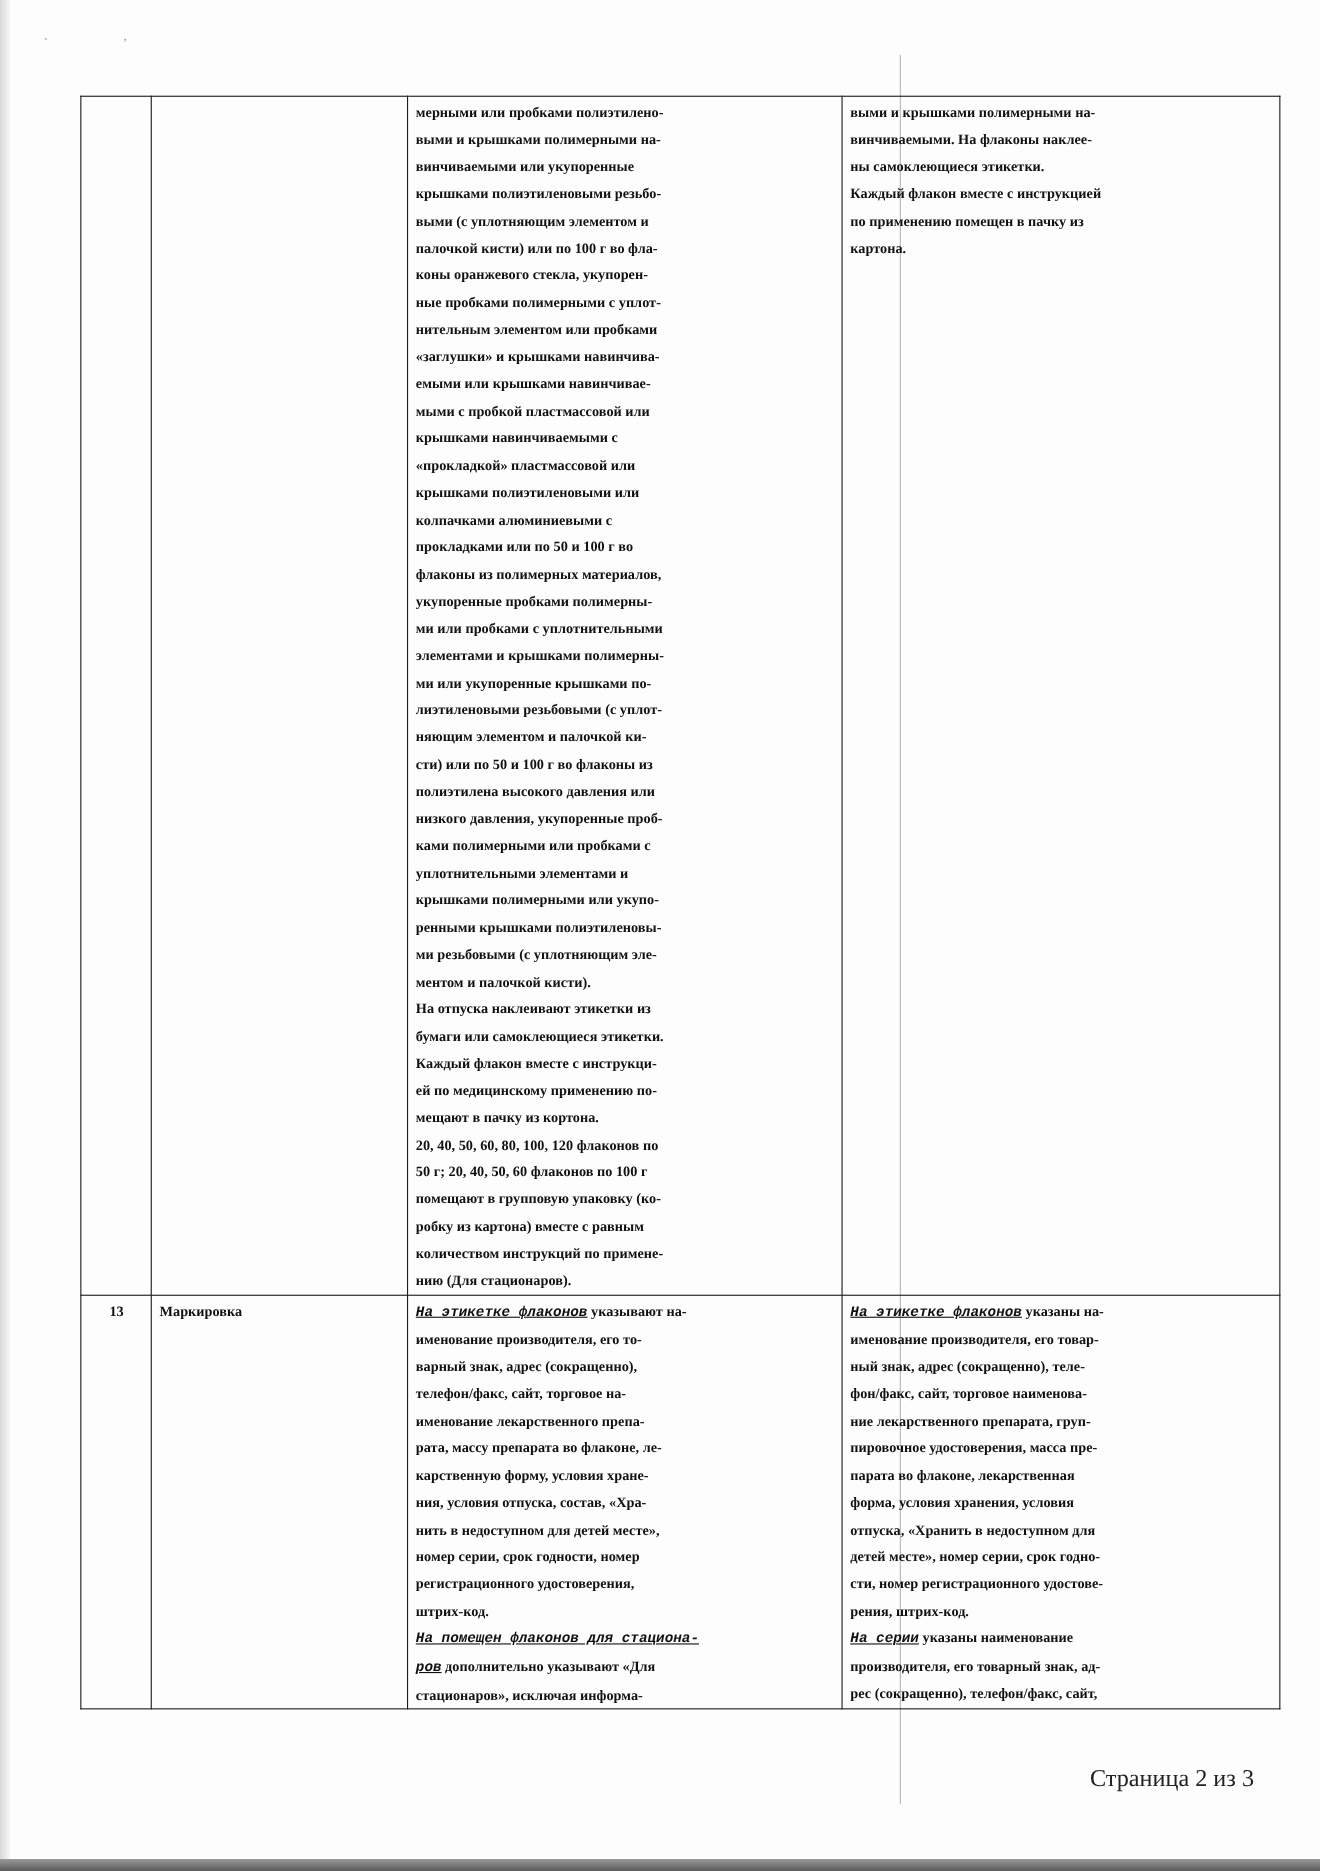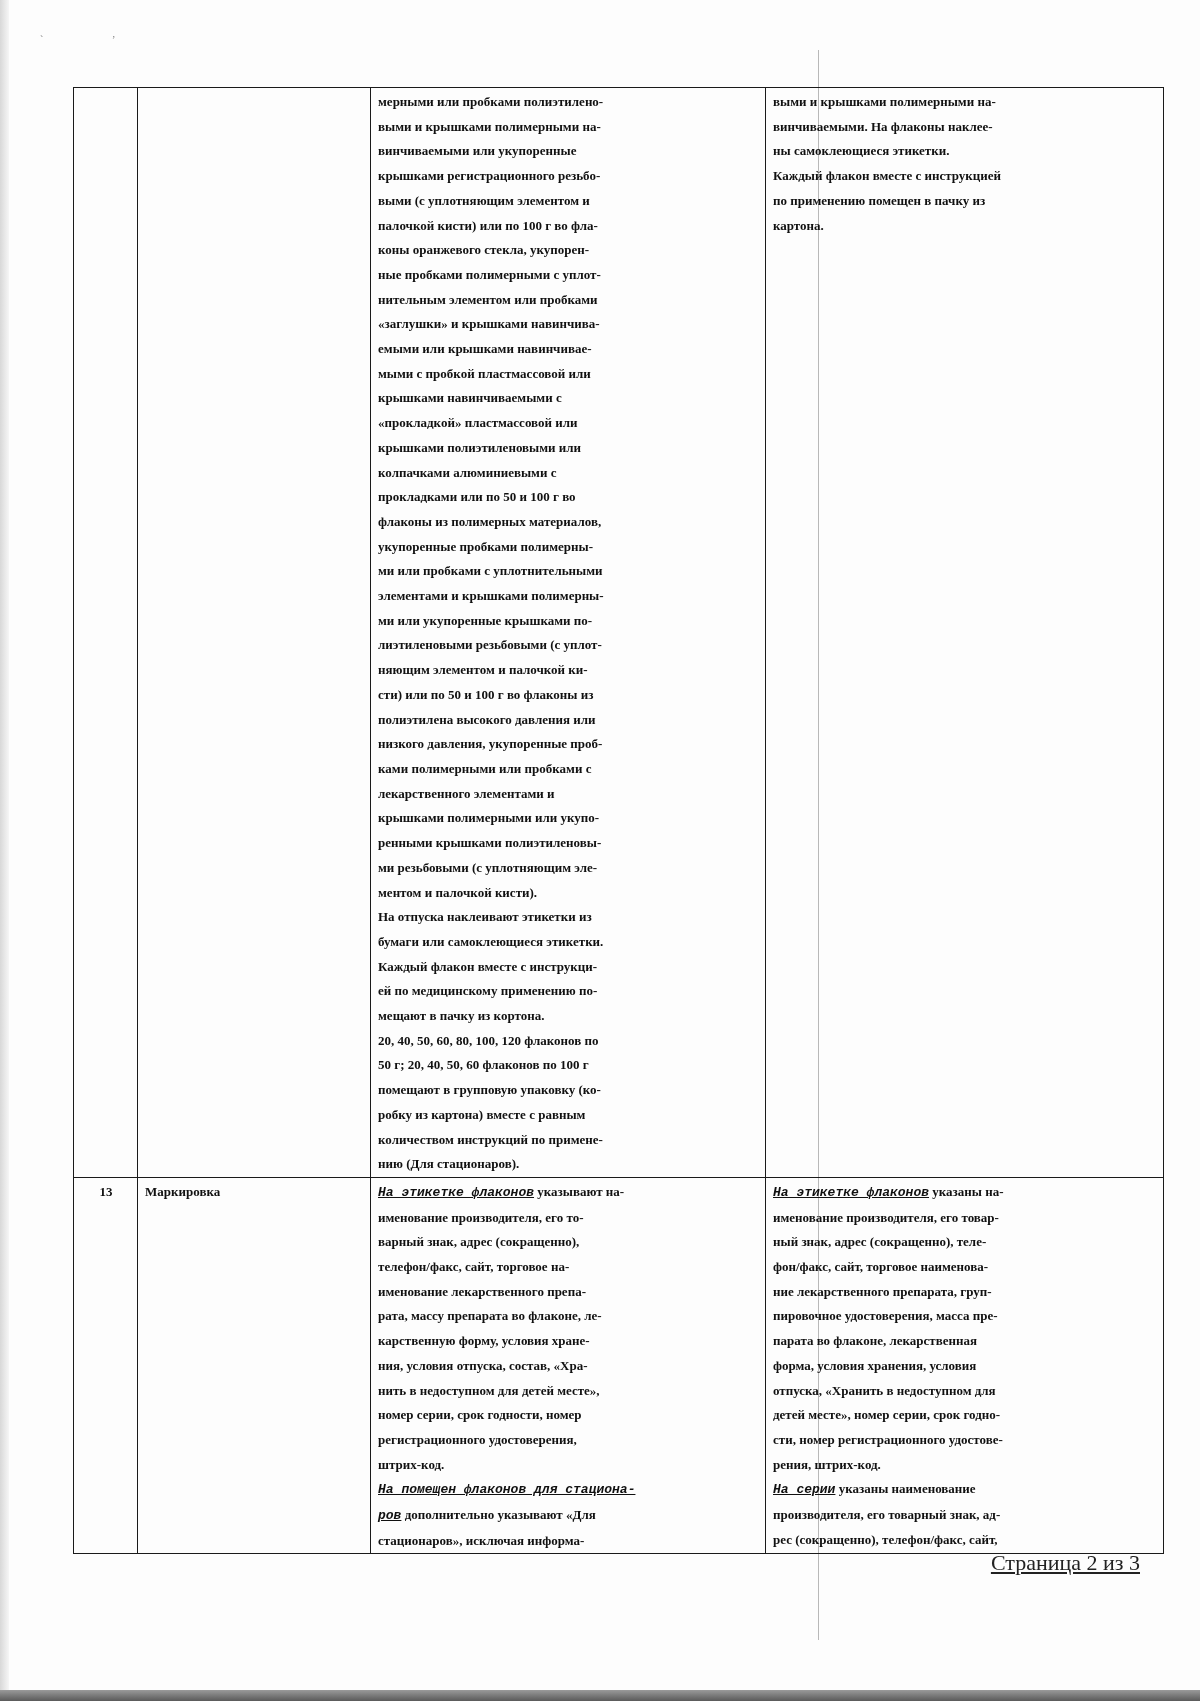--- a/index.html
+++ b/index.html
@@ -22,22 +22,22 @@
     border: 1.5px solid #1a1a1a; vertical-align: top;
     font-weight: bold; font-size: 13px; line-height: 24.7px;
     padding: 2px 6px 0 7px;
   }
   table.doc tr.row-cont td { height: 1077px; }
   table.doc tr.row-13 td { height: 372px; }
   td.num { text-align: center; margin-top: 34px; }
   .line { display: block; white-space: nowrap; }
   .u { font-style: italic; text-decoration: underline; font-family: Liberation Mono, monospace; }
   .footer {
-    position: absolute; left: 900px; top: 1550px; width: 240px; text-align: right;
-    font-family: "Liberation Serif", serif; font-size: 22px; color: #222; text-decoration: underline;
+    position: absolute; left: 900px; top: 1604px; width: 240px; text-align: right;
+    font-family: "Liberation Serif", serif; font-size: 22px; color: #222;
   }
 </style>
 </head>
 <body>
 
 <div class="left-edge"></div>
 <span class="speck" style="left:40px;top:34px;">ˋ</span>
 <span class="speck" style="left:112px;top:34px;">ʼ</span>
 <div class="scan-line"></div>
 
@@ -50,21 +50,21 @@
   </colgroup>
   <tbody>
       <tr class="row-cont">
     <td class="num"></td>
     <td></td>
     <td>
           <div id="r0c3">
             <span class="line">мерными или пробками полиэтилено-</span>
             <span class="line">выми и крышками полимерными на-</span>
             <span class="line">винчиваемыми или укупоренные</span>
-            <span class="line">крышками регистрационного резьбо-</span>
+            <span class="line">крышками полиэтиленовыми резьбо-</span>
             <span class="line">выми (с уплотняющим элементом и</span>
             <span class="line">палочкой кисти) или по 100 г во фла-</span>
             <span class="line">коны оранжевого стекла, укупорен-</span>
             <span class="line">ные пробками полимерными с уплот-</span>
             <span class="line">нительным элементом или пробками</span>
             <span class="line">«заглушки» и крышками навинчива-</span>
             <span class="line">емыми или крышками навинчивае-</span>
             <span class="line">мыми с пробкой пластмассовой или</span>
             <span class="line">крышками навинчиваемыми с</span>
             <span class="line">«прокладкой» пластмассовой или</span>
@@ -75,21 +75,21 @@
             <span class="line">укупоренные пробками полимерны-</span>
             <span class="line">ми или пробками с уплотнительными</span>
             <span class="line">элементами и крышками полимерны-</span>
             <span class="line">ми или укупоренные крышками по-</span>
             <span class="line">лиэтиленовыми резьбовыми (с уплот-</span>
             <span class="line">няющим элементом и палочкой ки-</span>
             <span class="line">сти) или по 50 и 100 г во флаконы из</span>
             <span class="line">полиэтилена высокого давления или</span>
             <span class="line">низкого давления, укупоренные проб-</span>
             <span class="line">ками полимерными или пробками с</span>
-            <span class="line">лекарственного элементами и</span>
+            <span class="line">уплотнительными элементами и</span>
             <span class="line">крышками полимерными или укупо-</span>
             <span class="line">ренными крышками полиэтиленовы-</span>
             <span class="line">ми резьбовыми (с уплотняющим эле-</span>
             <span class="line">ментом и палочкой кисти).</span>
             <span class="line">На отпуска наклеивают этикетки из</span>
             <span class="line">бумаги или самоклеющиеся этикетки.</span>
             <span class="line">Каждый флакон вместе с инструкци-</span>
             <span class="line">ей по медицинскому применению по-</span>
             <span class="line">мещают в пачку из кортона.</span>
             <span class="line">20, 40, 50, 60, 80, 100, 120 флаконов по</span>

